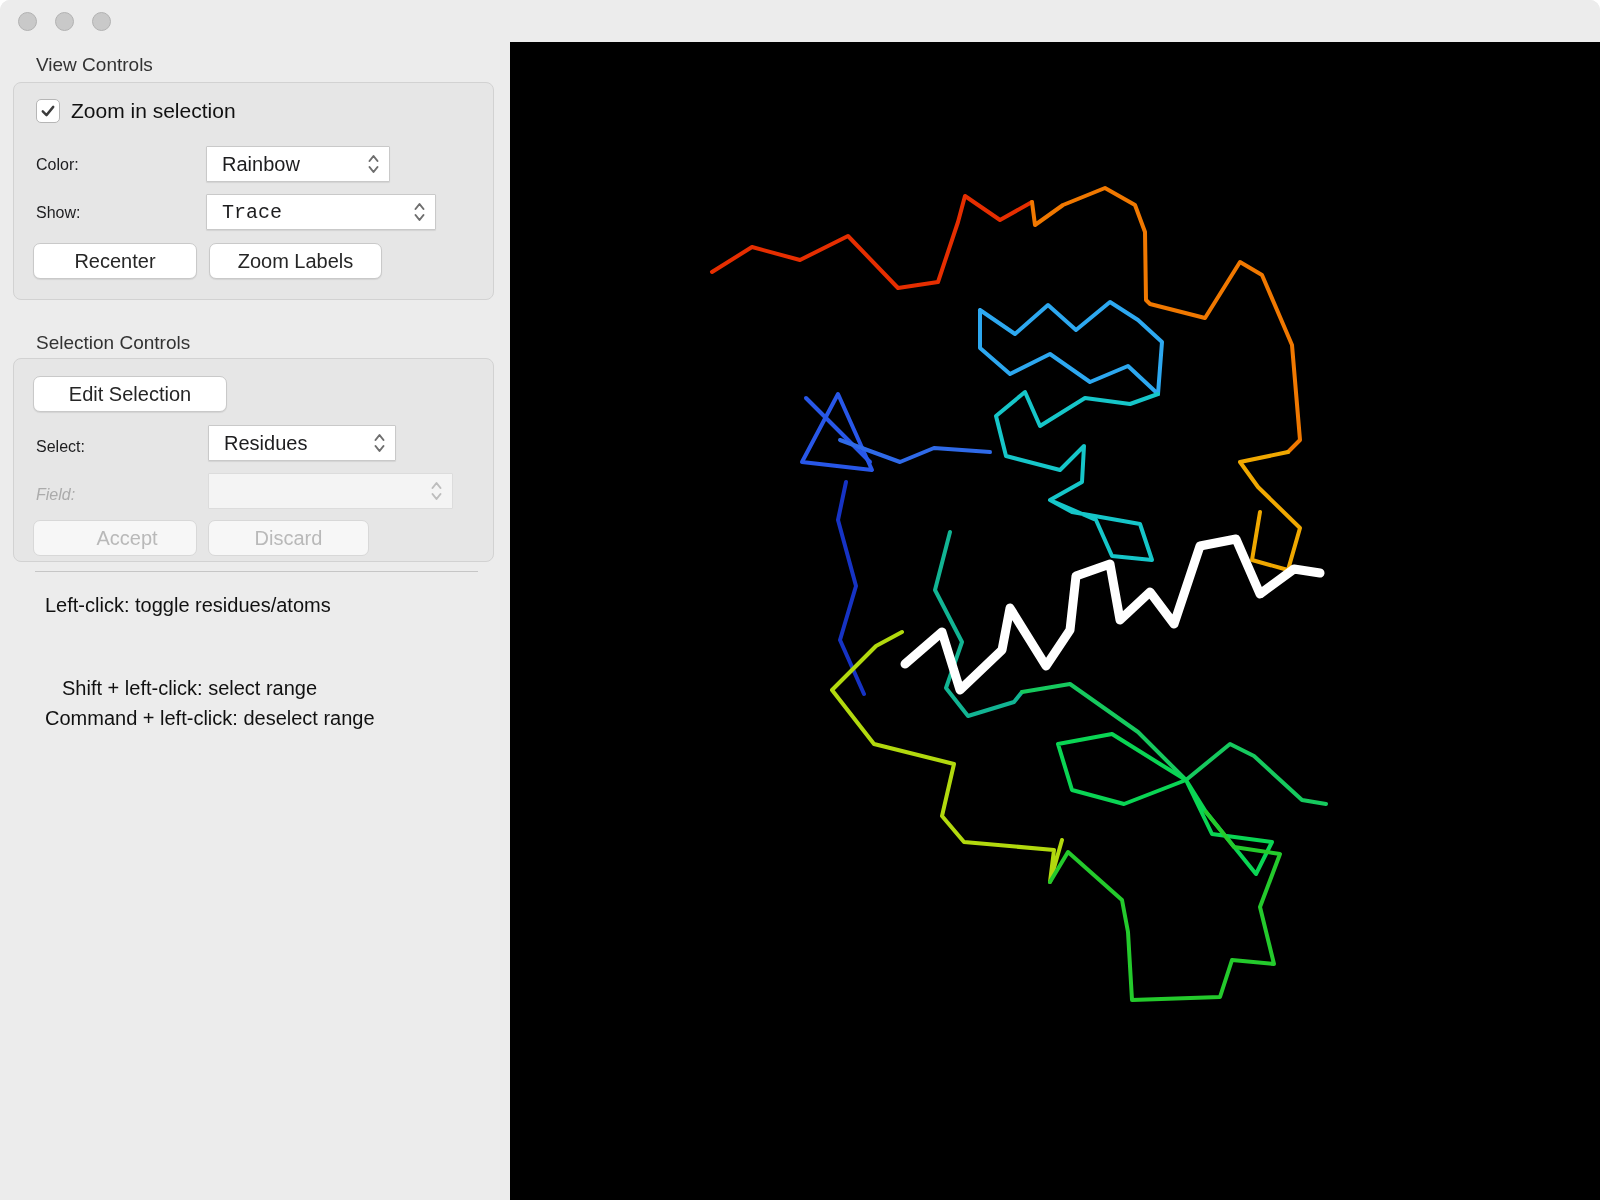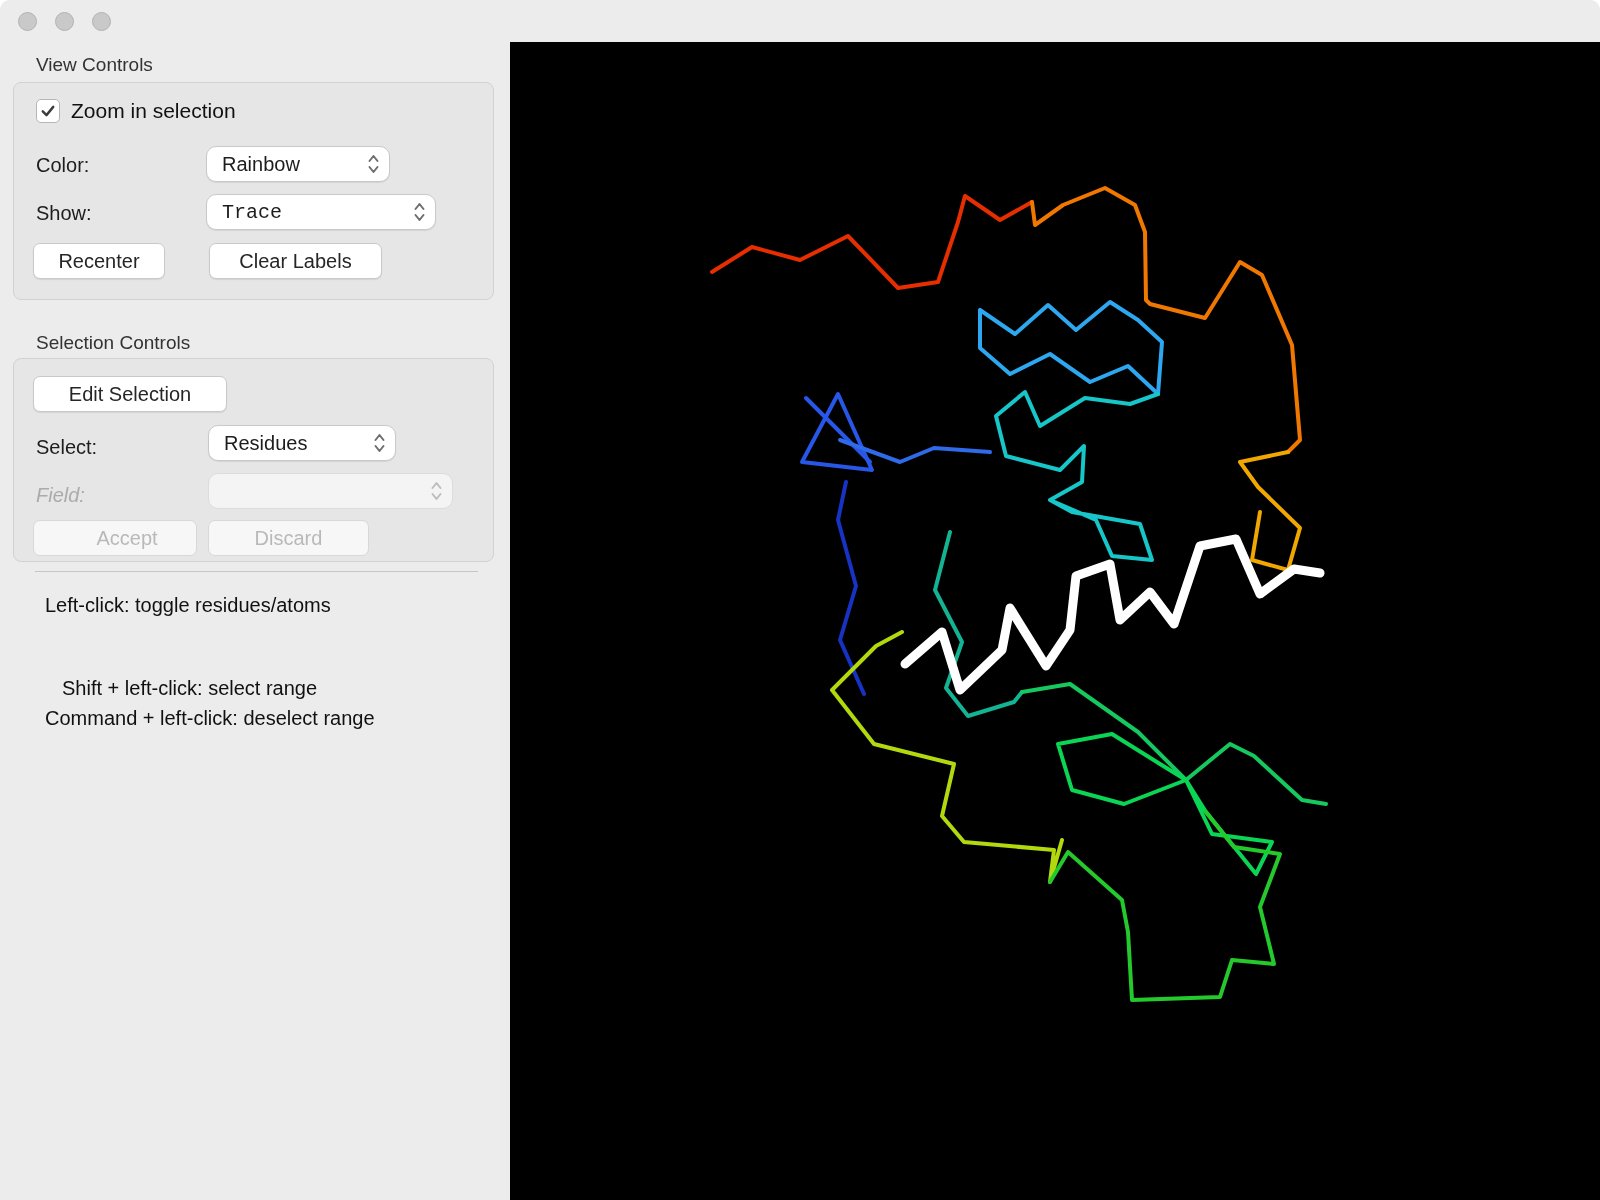--- a/index.html
+++ b/index.html
@@ -14,32 +14,32 @@
   .traffic .light {
     width:19px; height:19px; border-radius:50%;
     background:#c9c9c9; border:1px solid #b2b2b2; box-sizing:border-box;
   }
   
   .sidebar { position:absolute; top:42px; left:0; width:510px; height:1158px; background:#ececec; }
   .section-title { position:absolute; font-size:19px; color:#333; }
   .groupbox {
     position:absolute; background:#e6e6e6; border:1px solid #d2d2d2; border-radius:8px; box-sizing:border-box;
   }
-  .label { position:absolute; font-size:20px; color:#1d1d1f; line-height:24px; white-space:nowrap; }
+  .label { position:absolute; font-size:16px; color:#1d1d1f; line-height:24px; white-space:nowrap; }
   .label.disabled { color:#ababab; }
   .btn {
     position:absolute; display:flex; align-items:center; justify-content:center;
     background:#ffffff; border:1px solid #c9c9c9; border-radius:7px;
     box-shadow:0 1px 1px rgba(0,0,0,0.08);
     font-size:20px; color:#262626; box-sizing:border-box; cursor:default; white-space:nowrap;
   }
   .btn.disabled { color:#b9b9b9; background:#f7f7f7; border-color:#d8d8d8; box-shadow:none; }
   .dropdown {
     position:absolute; display:flex; align-items:center; justify-content:space-between;
-    background:#ffffff; border:1px solid #c9c9c9; border-radius:10px;
+    background:#ffffff; border:1px solid #c9c9c9; border-radius:1px;
     box-shadow:0 1px 1px rgba(0,0,0,0.08);
     font-size:20px; color:#1d1d1f; box-sizing:border-box; padding:0 9px 0 15px; white-space:nowrap;
   }
   .dropdown.disabled { background:#f4f4f4; border-color:#dcdcdc; color:#b9b9b9; box-shadow:none; }
   .chevrons { flex:0 0 auto; margin-left:10px; }
   .checkbox-row { position:absolute; display:flex; align-items:center; gap:11px; }
   .checkbox {
     width:24px; height:24px; background:#ffffff; border:1px solid #b6b6b6; border-radius:5px;
     box-sizing:border-box; display:flex; align-items:center; justify-content:center;
   }
@@ -91,22 +91,22 @@
 
       <div class="label" style="left:22px; top:118px;">Show:</div>
       <div class="dropdown" style="left:192px; top:111px; width:230px; height:36px;font-family:Liberation Mono, monospace;">
         <span>Trace</span>
         <svg class="chevrons" width="13" height="24" viewBox="0 0 13 24">
           <path d="M2.5 9 L6.5 4 L10.5 9" fill="none" stroke="#6e6e6e" stroke-width="2" stroke-linecap="round" stroke-linejoin="round"></path>
           <path d="M2.5 15 L6.5 20 L10.5 15" fill="none" stroke="#6e6e6e" stroke-width="2" stroke-linecap="round" stroke-linejoin="round"></path>
         </svg>
       </div>
 
-      <div class="btn" style="left:19px; top:160px; width:132px; height:36px;">Recenter</div>
-      <div class="btn" style="left:195px; top:160px; width:173px; height:36px;">Clear Labels</div>
+      <div class="btn" style="left:19px; top:160px; width:164px; height:36px;">Recenter</div>
+      <div class="btn" style="left:195px; top:160px; width:173px; height:36px;">Zoom Labels</div>
     </div>
 
     <div class="section-title" style="left:36px; top:290px;">Selection Controls</div>
 
     <div class="groupbox" style="left:13px; top:316px; width:481px; height:204px;">
 
       <div class="btn" style="left:19px; top:17px; width:194px; height:36px;">Edit Selection</div>
 
       <div class="label" style="left:22px; top:76px;">Select:</div>
       <div class="dropdown" style="left:194px; top:66px; width:188px; height:36px;">

